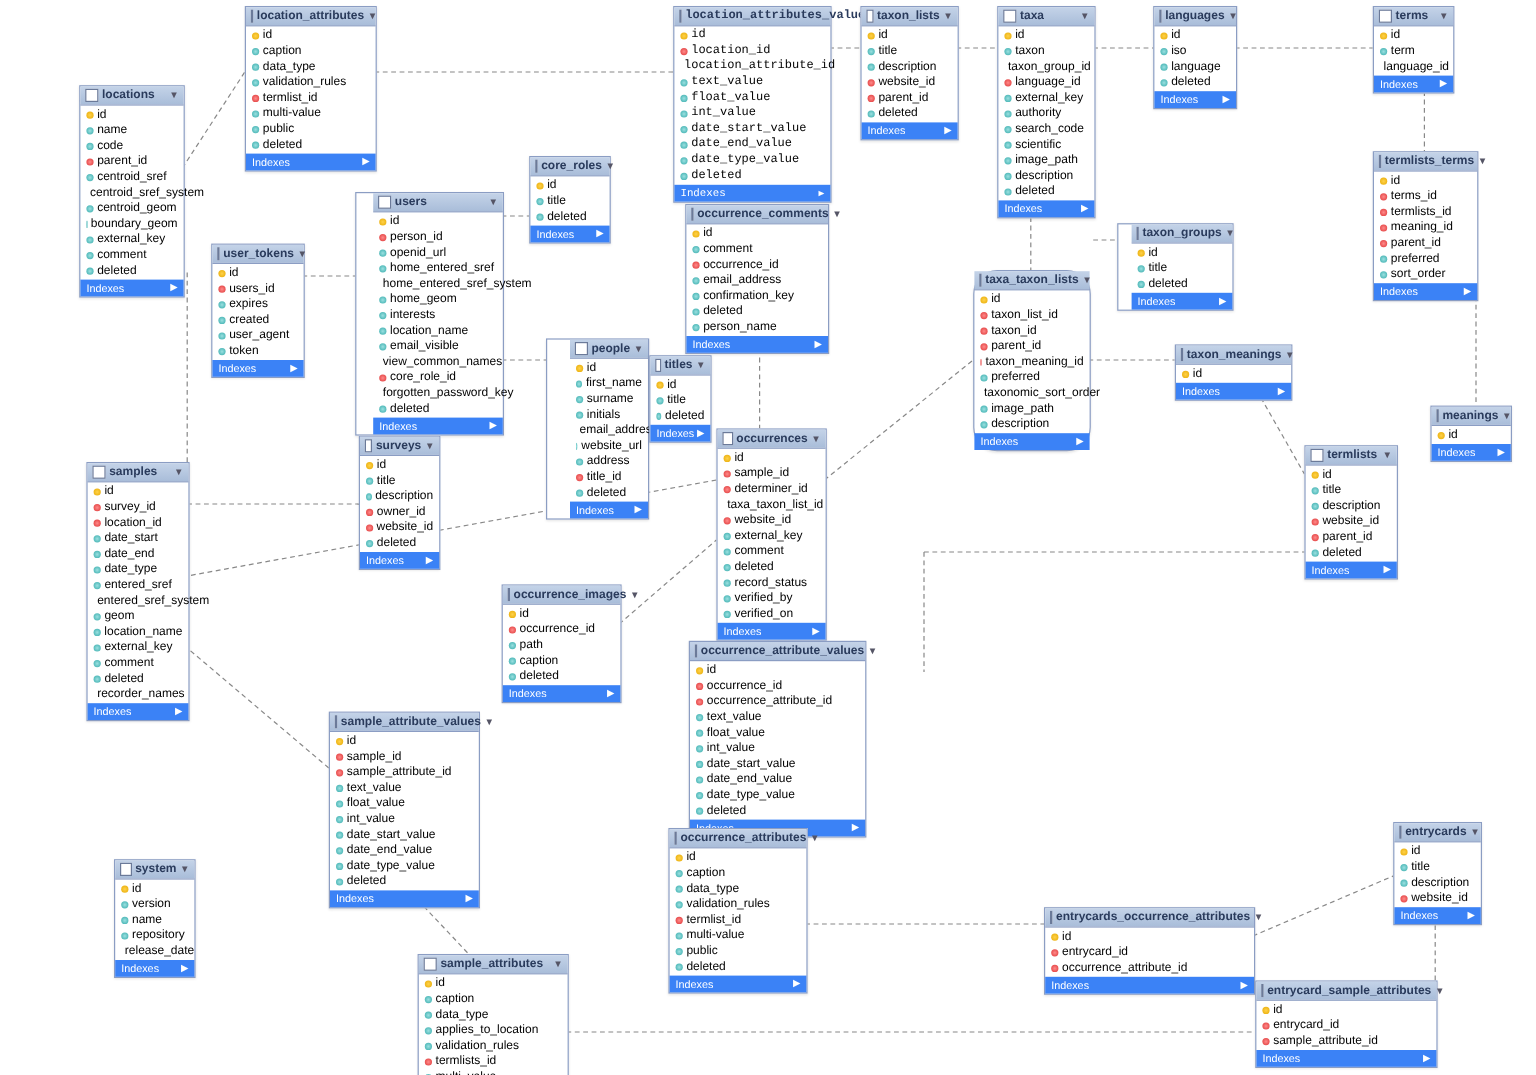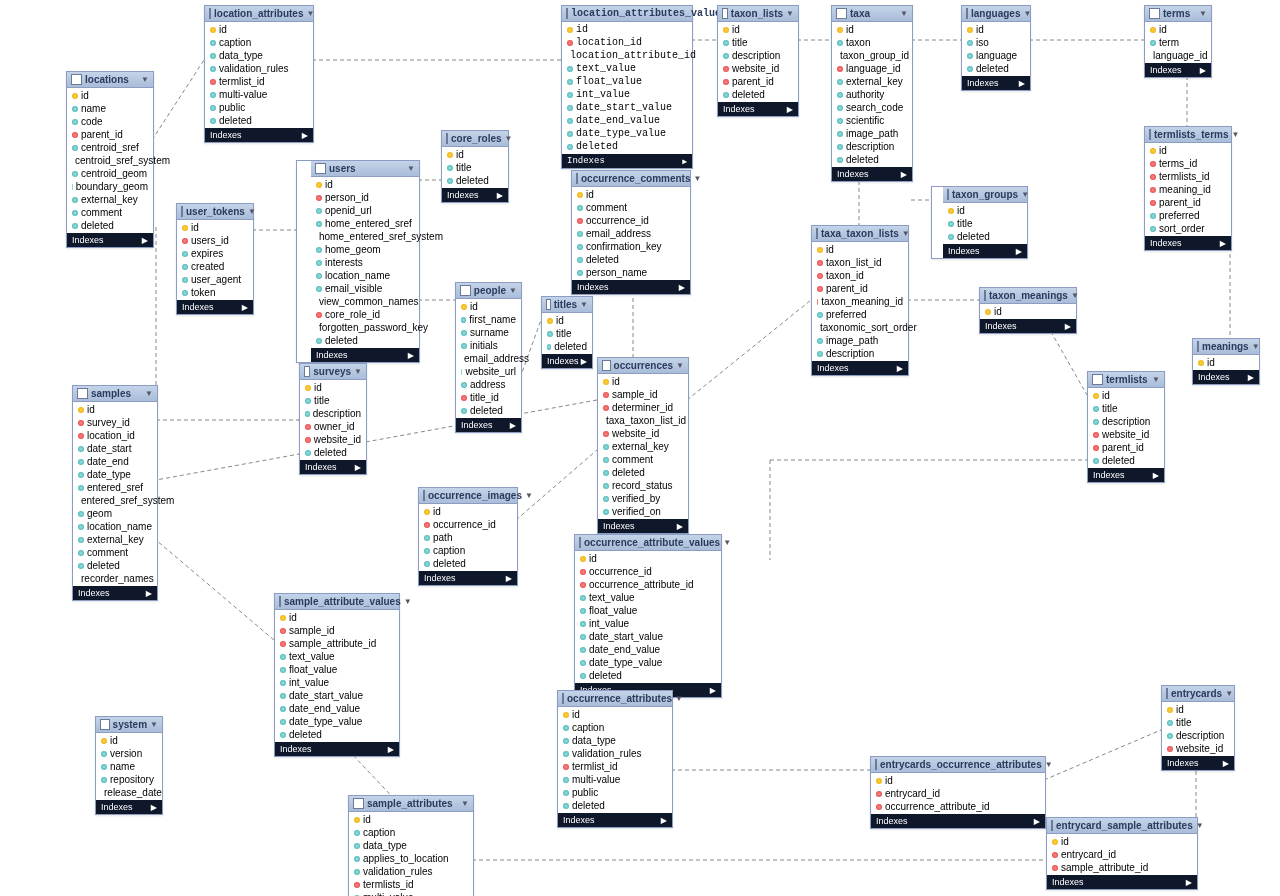--- a/index.html
+++ b/index.html
@@ -6,21 +6,21 @@
 .tbl{position:absolute;border:1px solid #8b9dc3;background:#fff;box-shadow:0 1px 2px rgba(0,0,0,.1)}
 .hdr{background:linear-gradient(#c4d3e8,#a9bdd9);border-bottom:1px solid #8b9dc3;padding:2px 4px;font-weight:bold;color:#2a3b5c;display:flex;align-items:center;gap:3px}
 .hdr .ic{width:9px;height:9px;background:#fff;border:1px solid #6b7a99;display:inline-block}
 .hdr .dd{margin-left:auto;font-size:8px;color:#556}
 .cols{padding:1px 0}
 .col{padding:1px 5px;display:flex;align-items:center;gap:3px;white-space:nowrap}
 .col .b{width:6px;height:6px;border-radius:50%;display:inline-block}
 .col.pk .b{background:radial-gradient(#ffd24a,#e6a800)}
 .col.fk .b{background:radial-gradient(#ff8a8a,#d33)}
 .col.at .b{background:radial-gradient(#9be0e0,#3aa)}
-.ftr{background:#0f172a;color:#fff;padding:2px 5px;font-size:9px;display:flex;align-items:flex-end;justify-content:space-between}
+.ftr{background:#3b82f6;color:#fff;padding:2px 5px;font-size:9px;display:flex;align-items:flex-start;justify-content:space-between}
 .ftr .ar{font-size:8px}
 svg.lines{position:absolute;top:0;left:0;width:1280px;height:896px;pointer-events:none}
 svg.lines line,svg.lines polyline{stroke:#888;stroke-width:1;stroke-dasharray:4 3;fill:none}
 </style>
 </head>
 <body>
 
 <svg class="lines" id="lines-svg">
     <line x1="152" y1="140" x2="204" y2="60"></line>
     <line x1="152" y1="84" x2="66" y2="84"></line>
@@ -548,21 +548,21 @@
         <div class="col at">
           <span class="b"></span>
           <span>deleted</span>
         </div>
       </div>
       <div class="ftr">
         <span>Indexes</span>
         <span class="ar">▶</span>
       </div>
     </div>
-    <div class="tbl" style="left: 811px; top: 225px; width: 96px;">
+    <div class="tbl" style="left: 811px; top: 225px; width: 96px; border-radius: 20px;">
       <div class="hdr">
         <span class="ic"></span>
         <span>taxa_taxon_lists</span>
         <span class="dd">▼</span>
       </div>
       <div class="cols">
         <div class="col pk">
           <span class="b"></span>
           <span>id</span>
         </div>
@@ -709,21 +709,21 @@
         <div class="col at">
           <span class="b"></span>
           <span>person_name</span>
         </div>
       </div>
       <div class="ftr">
         <span>Indexes</span>
         <span class="ar">▶</span>
       </div>
     </div>
-    <div class="tbl" style="left: 455px; top: 282px; width: 65px;">
+    <div class="tbl" style="left: 455px; top: 282px; width: 65px; padding-left: 19px;">
       <div class="hdr">
         <span class="ic"></span>
         <span>people</span>
         <span class="dd">▼</span>
       </div>
       <div class="cols">
         <div class="col pk">
           <span class="b"></span>
           <span>id</span>
         </div>

